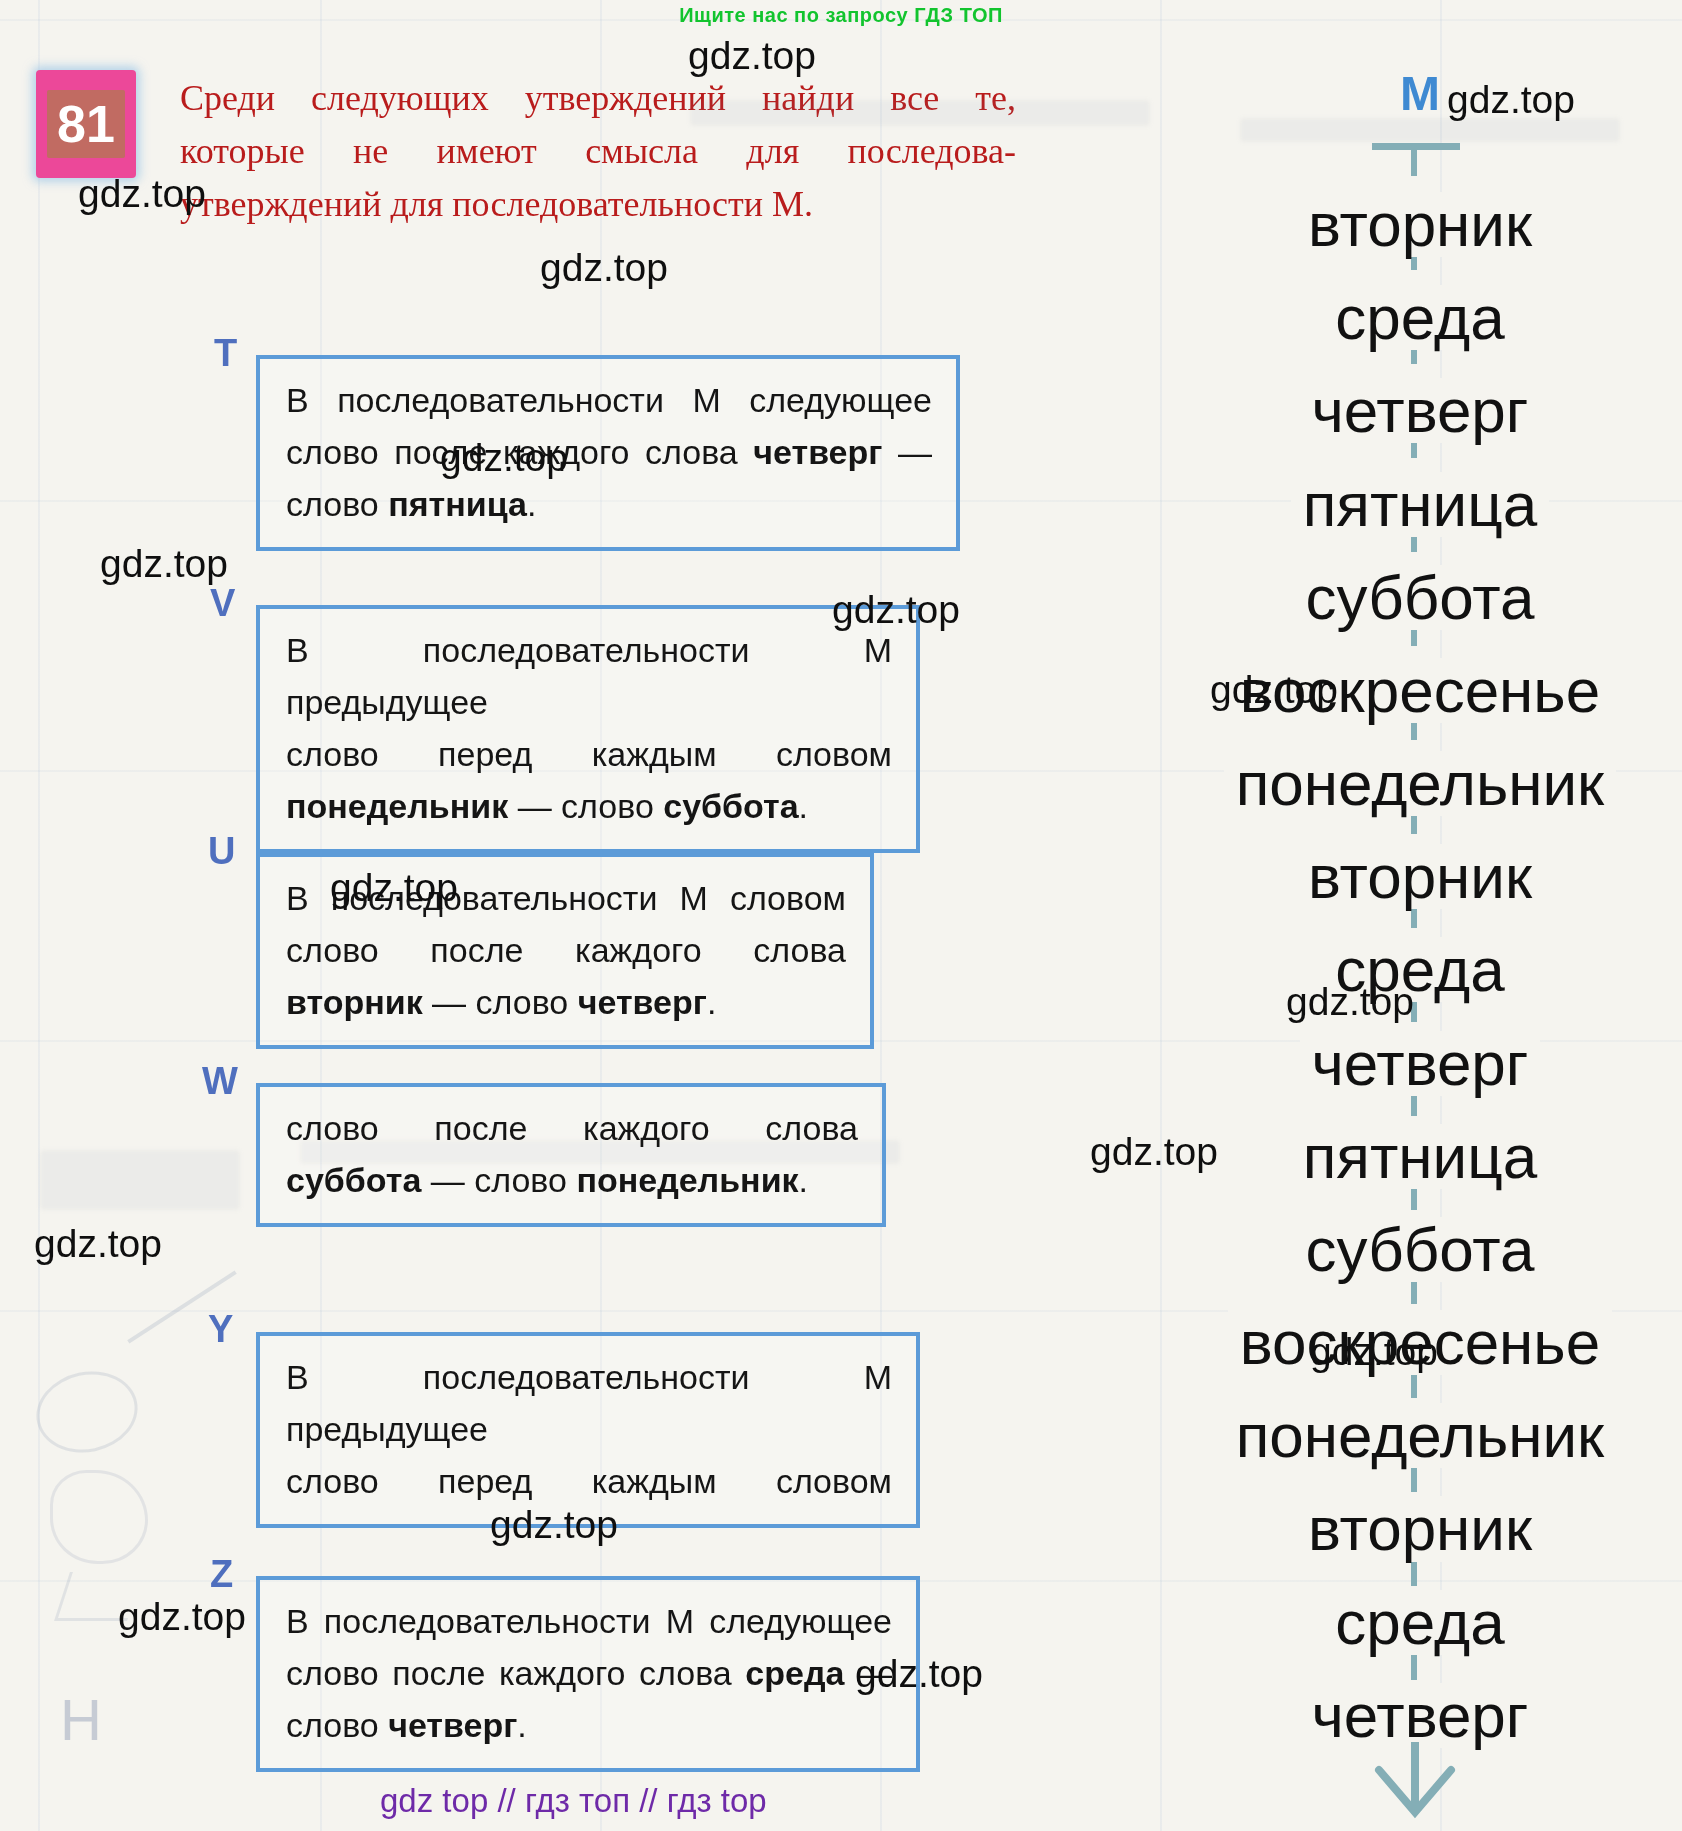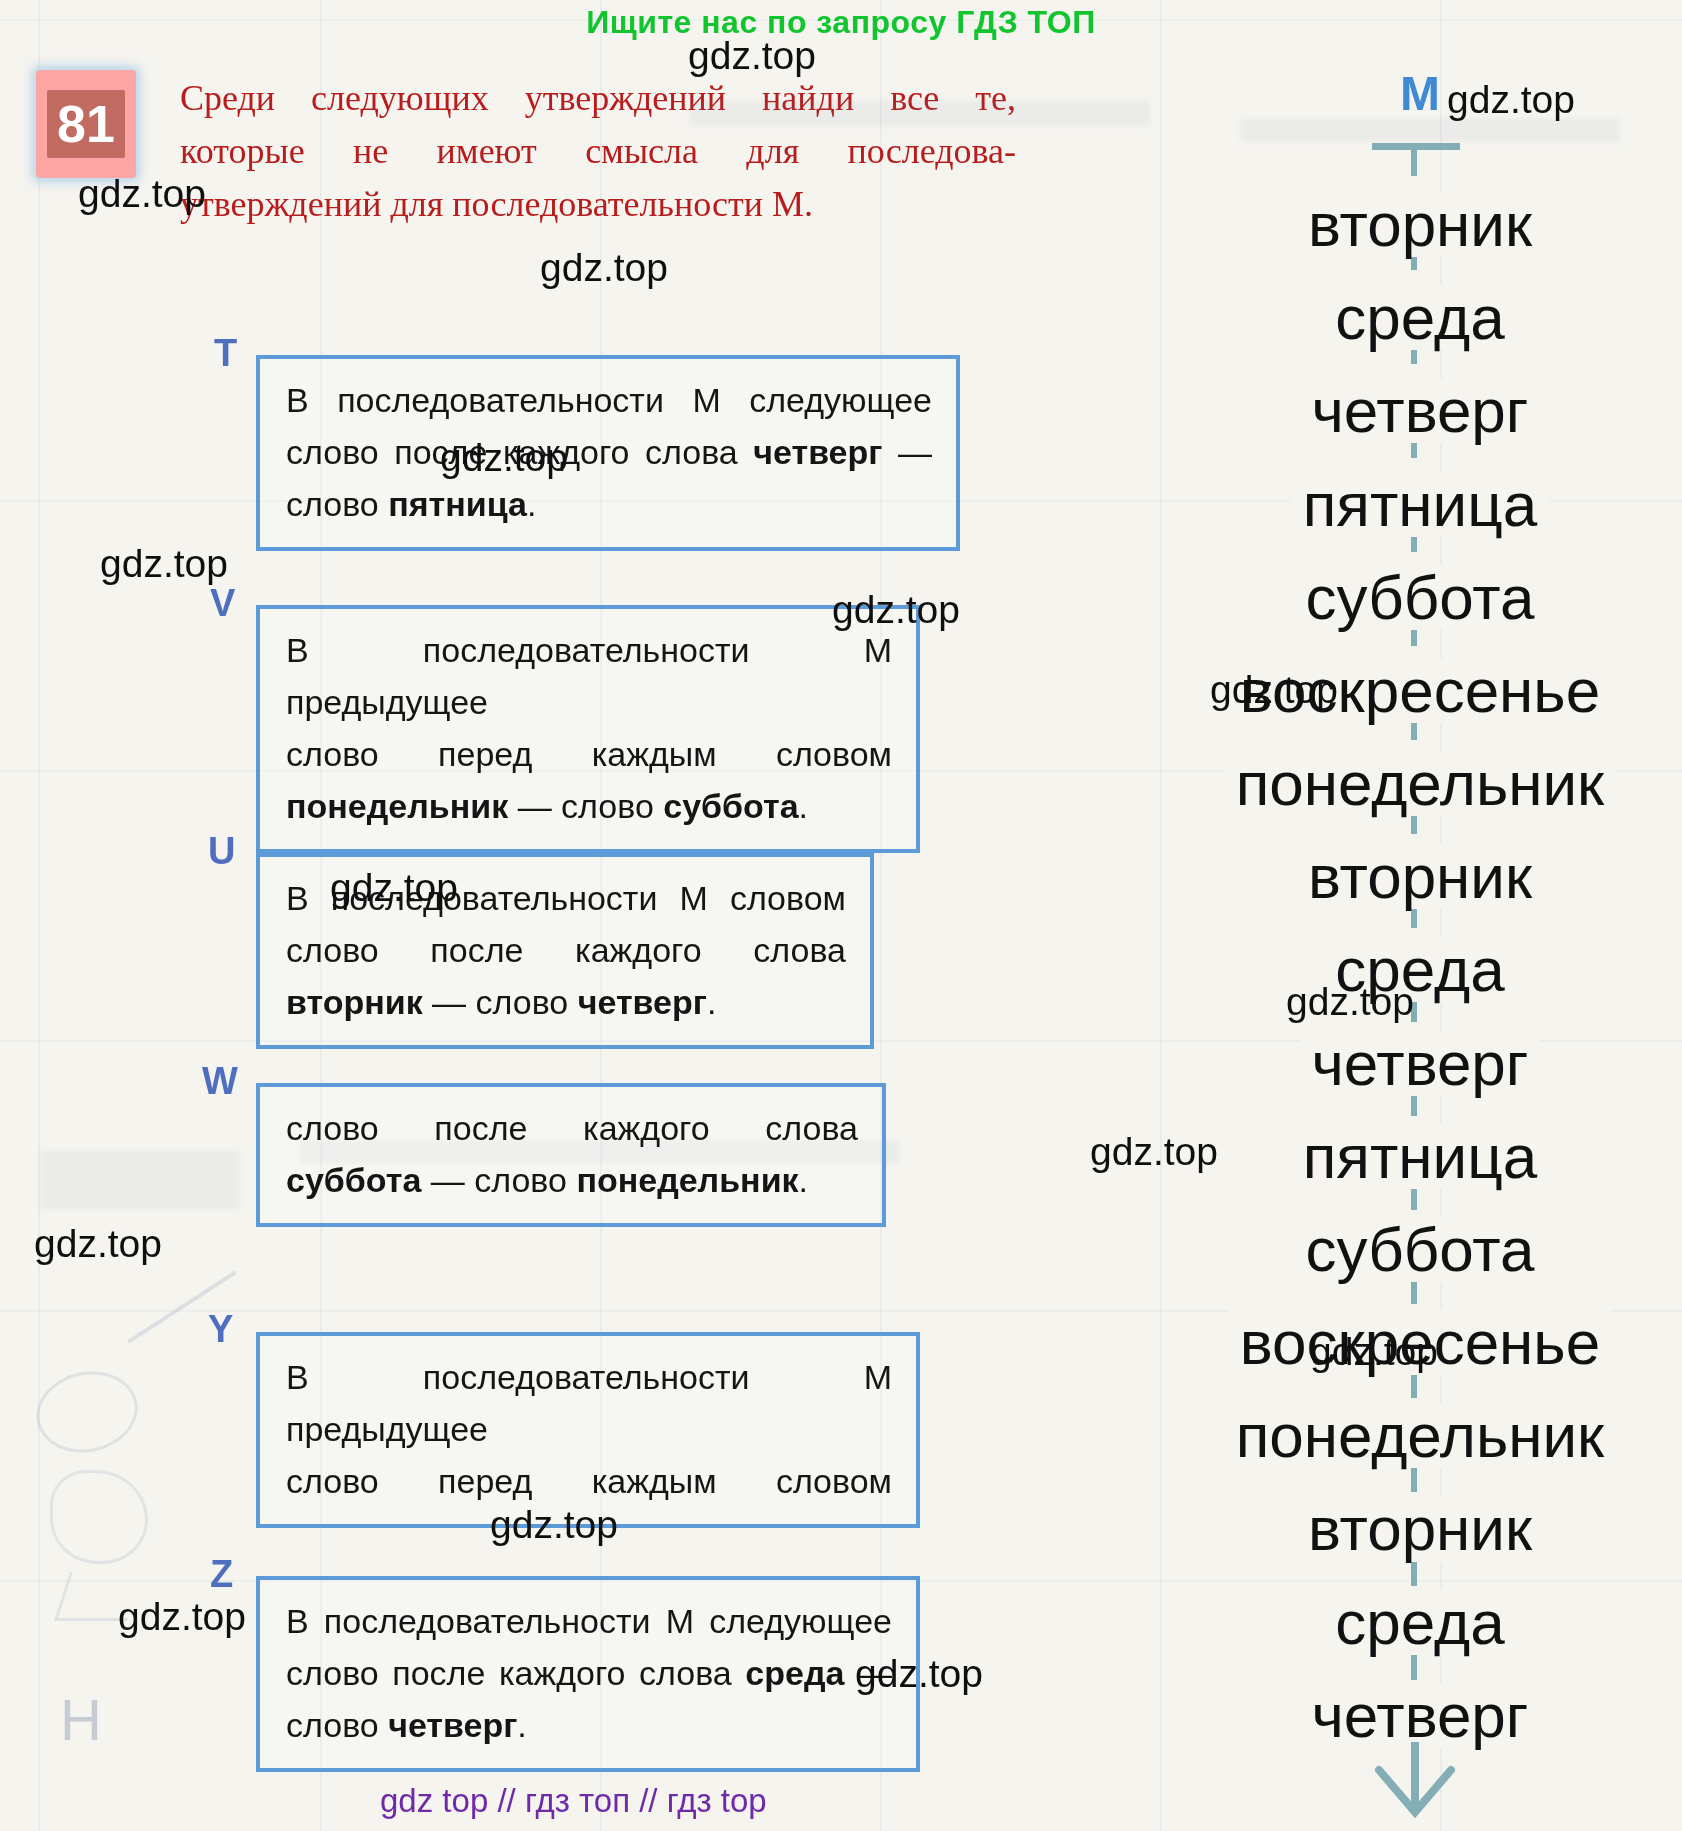--- a/index.html
+++ b/index.html
@@ -12,25 +12,25 @@
   .page::before{
     content:""; position:absolute; inset:0; pointer-events:none;
     background-image:
       repeating-linear-gradient(to right, transparent 0 278px, rgba(130,160,200,.10) 278px 280px),
       repeating-linear-gradient(to bottom, transparent 0 268px, rgba(130,160,200,.08) 268px 270px);
     background-position:42px 0, 0 232px;
   }
   .abs{position:absolute;}
   
   .promo{left:0; right:0; top:4px; text-align:center;
-    font-size:32px; font-weight:700; color:#12c42e; letter-spacing:.5px;}
+    font-size:20px; font-weight:700; color:#12c42e; letter-spacing:.5px;}
   
   .wm{font-size:39px; color:#0f0f0f; white-space:nowrap; z-index:6;}
   
-  .badge{left:36px; top:70px; width:100px; height:108px; background:#fca5a5;
+  .badge{left:36px; top:70px; width:100px; height:108px; background:#ec4899;
     border-radius:4px; box-shadow:0 0 10px 4px rgba(150,195,230,.65);
     display:flex; align-items:center; justify-content:center;}
   .badge-inner{width:78px; height:68px; background:#c16b62; border-radius:2px;
     display:flex; align-items:center; justify-content:center;
     color:#fff; font-size:52px; font-weight:700;}
   
   .task{left:180px; top:72px; width:836px; font-size:36px; line-height:53px; color:#b91c1c;font-family:Liberation Serif, serif;}
   .task .jl{text-align:justify; text-align-last:justify;}
   
   .slabel{font-size:38px; font-weight:700; color:#4f6fbe; z-index:3;}

